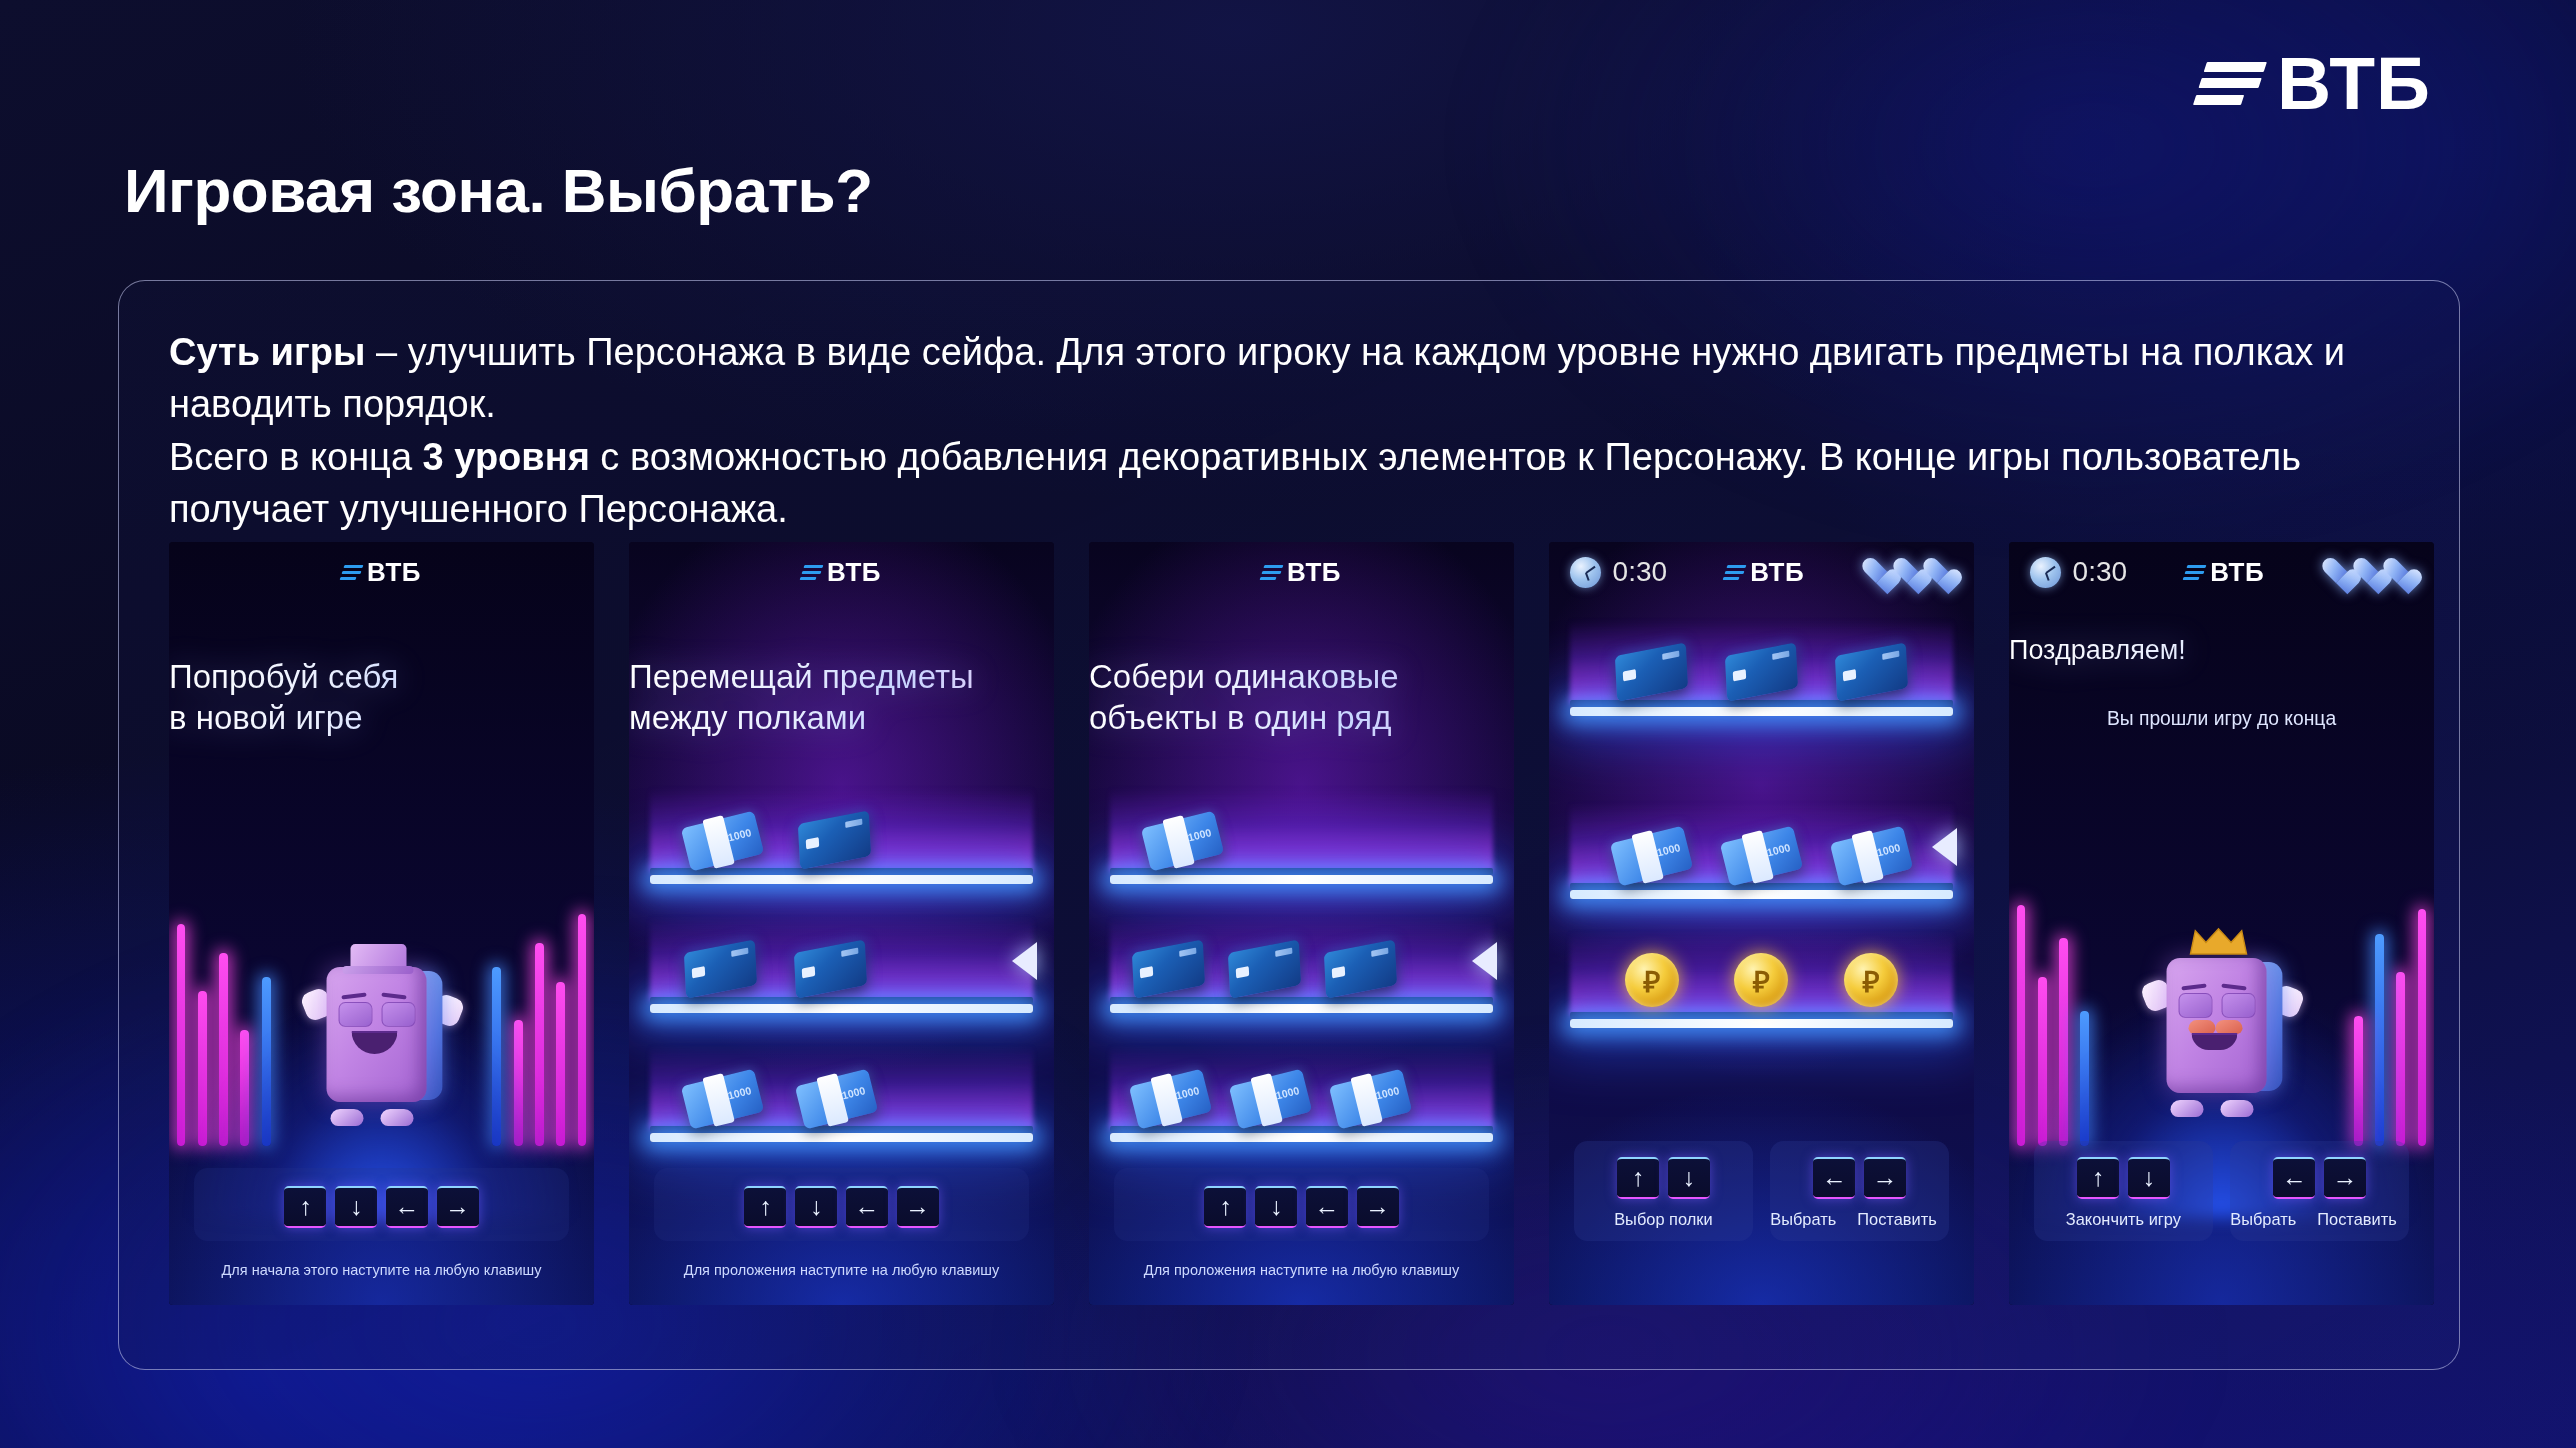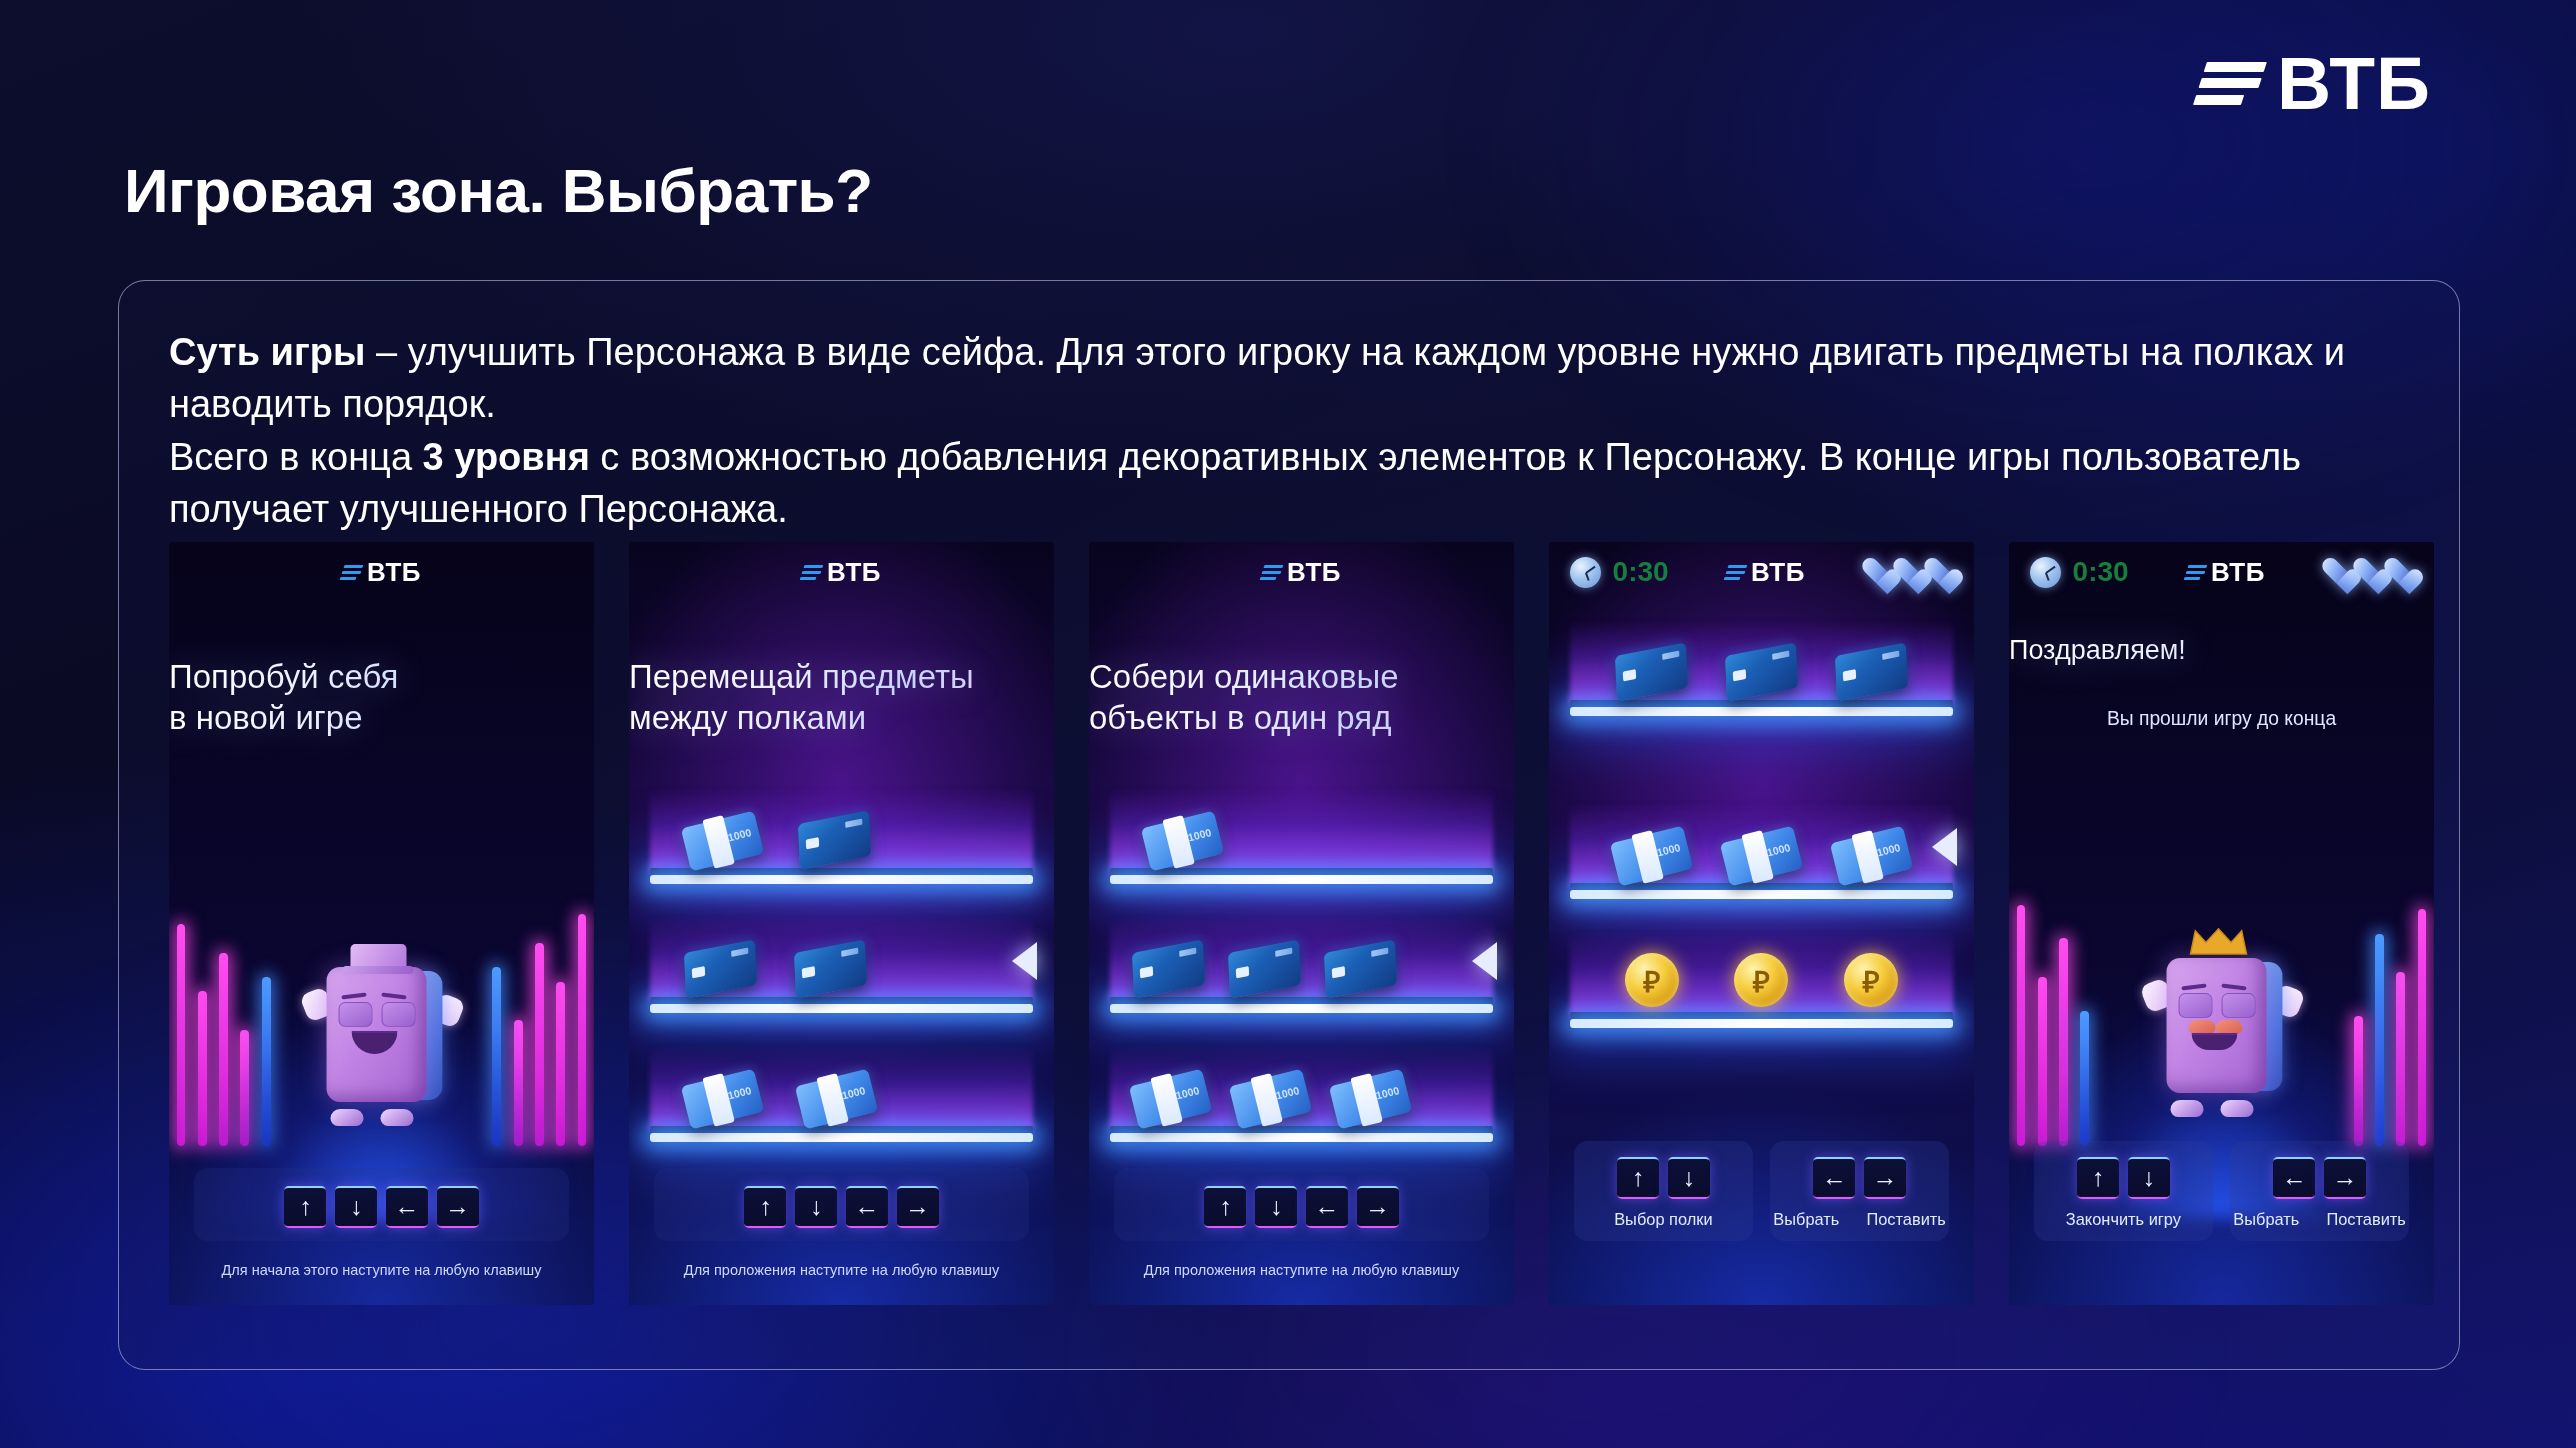--- a/index.html
+++ b/index.html
@@ -79,21 +79,21 @@
   .vtb-mini .txt { color:#fff; font-size:26px; font-weight:bold; letter-spacing:0.5px; }
 
   .timer { display:flex; align-items:center; gap:11.6px; }
   .clock { width:31px; height:31px; border-radius:50%;
     background:radial-gradient(circle at 35% 30%, #eaf2ff 0%, #9fc4ee 45%, #6b93d6 100%);
     box-shadow:0 0 9.7px rgba(150,190,255,0.6); position:relative; }
   .clock:after { content:""; position:absolute; left:50%; top:50%; width:10.6px; height:1.9px;
     background:#1a2b55; transform-origin:left center; transform:rotate(-35deg); }
   .clock:before { content:""; position:absolute; left:50%; top:50%; width:7.7px; height:1.9px;
     background:#1a2b55; transform-origin:left center; transform:rotate(70deg); }
-  .timer .tt { color:#15803d; font-size:28px; font-weight:700; }
+  .timer .tt { color:#e5e5e5; font-size:28px; font-weight:400; }
 
   .hearts { display:flex; gap:1.9px; }
   .heart { width:29px; height:27px; position:relative; filter:drop-shadow(0 0 5.8px rgba(140,180,255,0.7)); }
   .heart:before, .heart:after { content:""; position:absolute; width:15.5px; height:24px;
     border-radius:8.7px 8.7px 0 0;
     background:linear-gradient(160deg,#dfe9ff 0%, #8fb3f5 55%, #5d7fe0 100%); top:0; }
   .heart:before { left:13.5px; transform:rotate(-45deg); transform-origin:0 100%; }
   .heart:after  { left:13.5px; transform:rotate(45deg);  transform-origin:0 100%; }
 
   
@@ -211,21 +211,21 @@
   .ctrl.split { background:none; padding:0; gap:17.4px; }
   .ctrl .pane { flex:1; background:rgba(48,62,150,0.28); border-radius:13.5px; padding:15.5px 0 11.6px 0; text-align:center; }
   .keys { display:flex; justify-content:center; gap:8.7px; }
   .key { width:42px; height:42px; border-radius:4.8px;
     background:linear-gradient(180deg,#0c1038 0%, #0a0c2c 100%);
     border-top:2.9px solid #8fd4ff; border-bottom:2.9px solid #e655ff;
     display:flex; align-items:center; justify-content:center;
     color:#eaf2ff; font-size:25px; line-height:1;
     box-shadow:0 0 11.6px rgba(120,90,255,0.55); }
   .ctrl-caption { margin-top:11.6px; color:#e3ebff; font-size:16.4px; }
-  .ctrl-labels { margin-top:11.6px; display:flex; justify-content:center; gap:27px; }
+  .ctrl-labels { margin-top:11.6px; display:flex; gap:21px; }
   .ctrl-labels span { color:#e3ebff; font-size:16.4px; }
   .hint { position:absolute; left:0; right:0; bottom:27px; text-align:center; z-index:8;
     color:#cdd9ff; font-size:14.5px; }
 
   .s-bg-dark { position:absolute; inset:0; background:
       radial-gradient(ellipse 90% 60% at 50% 100%, rgba(30,60,220,0.55) 0%, rgba(6,5,26,0) 70%),
       linear-gradient(180deg,#06031a 0%, #0a0630 55%, #0b1050 100%); z-index:1; }
   .s-bg-purple { position:absolute; inset:0; background:
       radial-gradient(ellipse 85% 55% at 50% 32%, rgba(120,30,210,0.55) 0%, rgba(8,5,28,0) 70%),
       radial-gradient(ellipse 90% 40% at 50% 100%, rgba(30,60,220,0.6) 0%, rgba(6,5,26,0) 72%),

